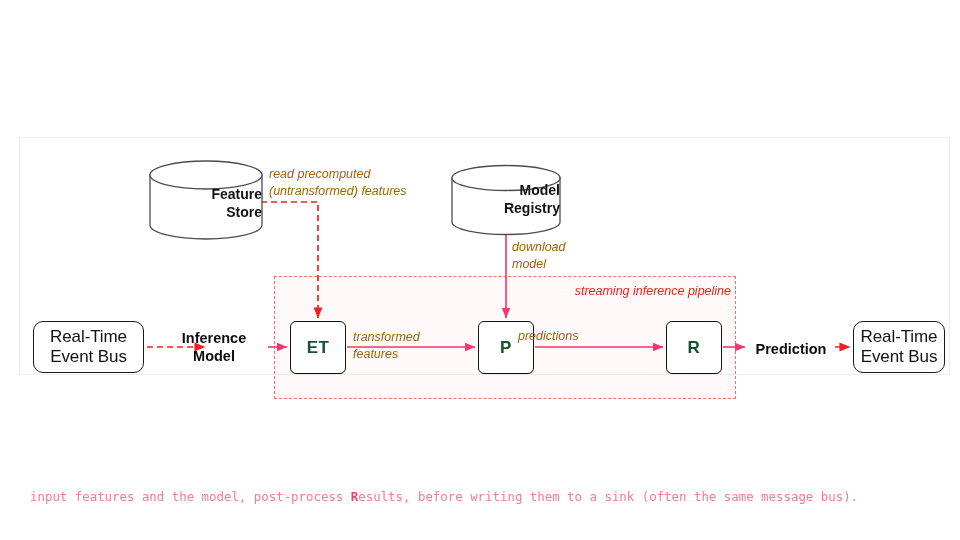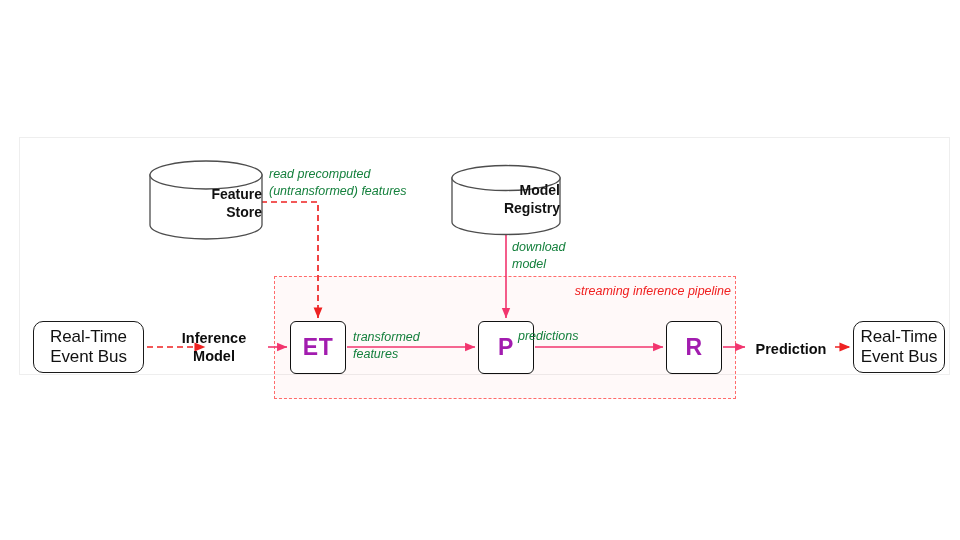--- a/index.html
+++ b/index.html
@@ -53,23 +53,23 @@
     color: #111111;
     line-height: 1.2;
     letter-spacing: -0.1px;
   }
   #bus-in  { left: 33px;  top: 321px; width: 111px; height: 52px; }
   #bus-out { left: 853px; top: 321px; width: 92px;  height: 52px; }
 
   .etpr-box {
     border: 1.5px solid #111111;
     border-radius: 6px;
-    font-size: 23px;
+    font-size: 17px;
     font-weight: 700;
-    color: #a21caf;
+    color: #14532d;
     letter-spacing: 0.5px;
   }
   #node-et { left: 290px; top: 321px; width: 56px; height: 53px; }
   #node-p  { left: 478px; top: 321px; width: 56px; height: 53px; }
   #node-r  { left: 666px; top: 321px; width: 56px; height: 53px; }
 
   
   .cylinder {
     position: absolute;
   }
@@ -108,21 +108,21 @@
     color: #f02020;
     white-space: nowrap;
     margin-left: 9px;
   }
 
   
   .edge-label {
     position: absolute;
     font-size: 12.5px;
     font-style: italic;
-    color: #15803d;
+    color: #a16207;
     line-height: 1.32;
     white-space: pre-line;
   }
   .flow-label {
     position: absolute;
     font-size: 14.5px;
     font-weight: 700;
     color: #0d0d0d;
     text-align: center;
     line-height: 1.25;
@@ -253,13 +253,14 @@
 features</div>
 
 <div class="edge-label" id="lbl-predictions">predictions</div>
 
 <div class="flow-label" id="lbl-inference-event">Inference
 Model</div>
 
 <div class="flow-label" id="lbl-prediction">Prediction</div>
 
 <div id="caption">
+  <div><span>input features and the model, post-process </span><b>R</b><span>esults, before writing them to a sink (often the same message bus).</span></div>
 </div>
 
 </body></html>

